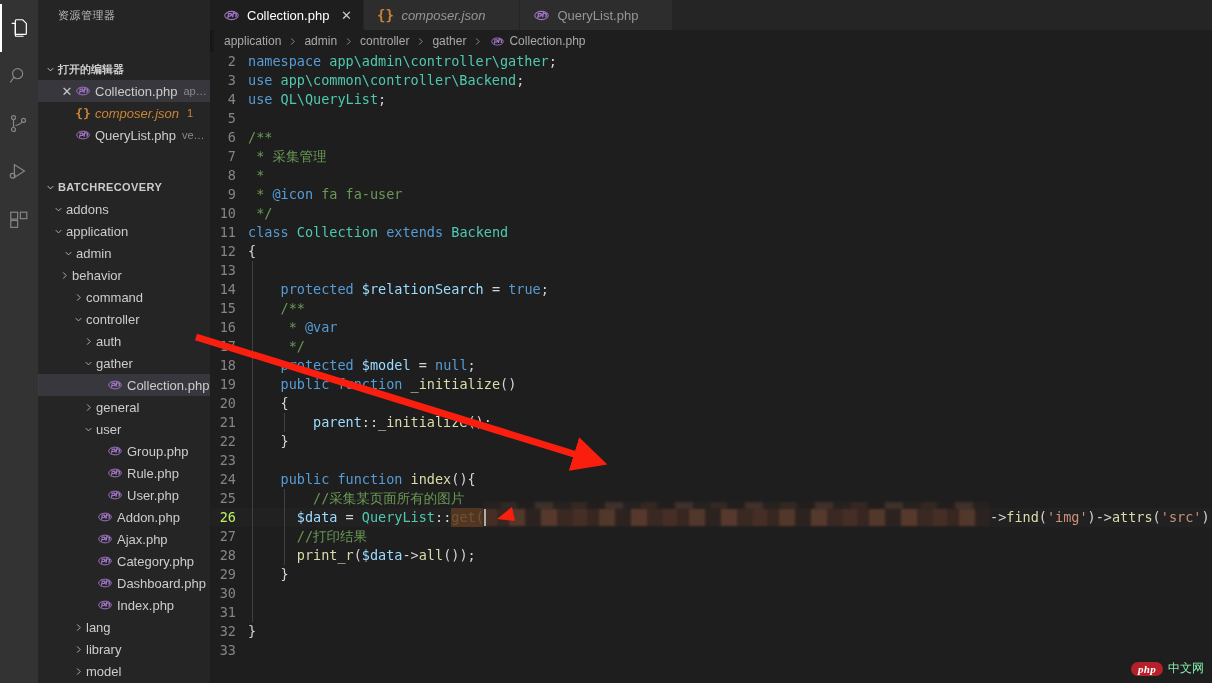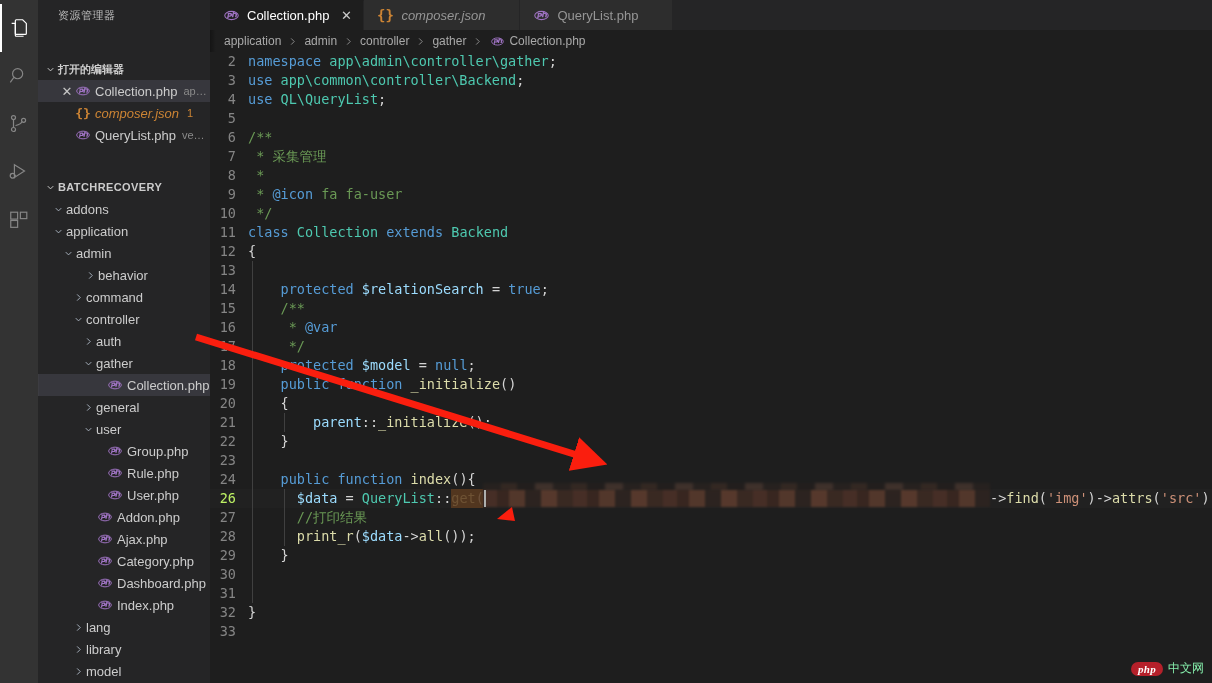--- a/index.html
+++ b/index.html
@@ -377,21 +377,21 @@
           <span class="tree-label">application</span>
         </div>
         <div class="tree-row" style="padding-left: 24px;">
           <span class="tw">
             <svg width="11" height="11" viewBox="0 0 16 16" fill="none" stroke="#a9b3c0" stroke-width="1.4">
               <path d="M4 6l4 4 4-4"></path>
             </svg>
           </span>
           <span class="tree-label">admin</span>
         </div>
-        <div class="tree-row" style="padding-left: 20px; margin-left: 26px;">
+        <div class="tree-row" style="padding-left: 20px;">
           <span class="tw">
             <svg width="11" height="11" viewBox="0 0 16 16" fill="none" stroke="#a9b3c0" stroke-width="1.4">
               <path d="M6 3.5l4.5 4.5L6 12.5"></path>
             </svg>
           </span>
           <span class="tree-label">behavior</span>
         </div>
         <div class="tree-row" style="padding-left: 34px;">
           <span class="tw">
             <svg width="11" height="11" viewBox="0 0 16 16" fill="none" stroke="#a9b3c0" stroke-width="1.4">
@@ -669,20 +669,21 @@
         <div class="code-line"><span class="lnum">15</span><span class="ltext"><span class="ig" style="left: 4px;"></span><span class="t-plain">    </span><span class="t-cmt">/**</span></span></div>
         <div class="code-line"><span class="lnum">16</span><span class="ltext"><span class="ig" style="left: 4px;"></span><span class="t-plain">     </span><span class="t-cmt">* </span><span class="t-tag">@var</span></span></div>
         <div class="code-line"><span class="lnum">17</span><span class="ltext"><span class="ig" style="left: 4px;"></span><span class="t-plain">     </span><span class="t-cmt">*/</span></span></div>
         <div class="code-line"><span class="lnum">18</span><span class="ltext"><span class="ig" style="left: 4px;"></span><span class="t-plain">    </span><span class="t-kw">protected</span><span class="t-plain"> </span><span class="t-var">$model</span><span class="t-plain"> </span><span class="t-op">=</span><span class="t-plain"> </span><span class="t-kw">null</span><span class="t-plain">;</span></span></div>
         <div class="code-line"><span class="lnum">19</span><span class="ltext"><span class="ig" style="left: 4px;"></span><span class="t-plain">    </span><span class="t-kw">public</span><span class="t-plain"> </span><span class="t-kw">function</span><span class="t-plain"> </span><span class="t-fn">_initialize</span><span class="t-br-p">()</span></span></div>
         <div class="code-line"><span class="lnum">20</span><span class="ltext"><span class="ig" style="left: 4px;"></span><span class="t-plain">    </span><span class="t-br-p">{</span></span></div>
         <div class="code-line"><span class="lnum">21</span><span class="ltext"><span class="ig" style="left: 4px;"></span><span class="ig" style="left: 36.48px;"></span><span class="t-plain">        </span><span class="t-var">parent</span><span class="t-op">::</span><span class="t-fn">_initialize</span><span class="t-br-b">()</span><span class="t-plain">;</span></span></div>
         <div class="code-line"><span class="lnum">22</span><span class="ltext"><span class="ig" style="left: 4px;"></span><span class="t-plain">    </span><span class="t-br-p">}</span></span></div>
         <div class="code-line"><span class="lnum">23</span><span class="ltext"><span class="ig" style="left: 4px;"></span></span></div>
         <div class="code-line"><span class="lnum">24</span><span class="ltext"><span class="ig" style="left: 4px;"></span><span class="t-plain">    </span><span class="t-kw">public</span><span class="t-plain"> </span><span class="t-kw">function</span><span class="t-plain"> </span><span class="t-fn">index</span><span class="t-br-p">()</span><span class="t-br-p">{</span></span></div>
+        <div class="code-line"><span class="lnum">25</span><span class="ltext"><span class="ig" style="left: 4px;"></span><span class="ig" style="left: 36.48px;"></span><span class="t-plain">        </span><span class="t-cmt">//采集某页面所有的图片</span></span></div>
         <div class="code-line cursorline"><span class="lnum current">26</span><span class="ltext"><span class="redaction-sel" style="left: 203px; width: 32.48px;"></span><span class="ig" style="left: 4px;"></span><span class="ig" style="left: 36.48px;"></span><span class="t-plain">      </span><span class="t-var">$data</span><span class="t-plain"> </span><span class="t-op">=</span><span class="t-plain"> </span><span class="t-type">QueryList</span><span class="t-op">::</span><span class="t-fn">get</span><span class="t-br-b">(</span><span class="redaction-top" style="left: 235.48px; width: 506.52px;"></span><span class="redaction" style="left: 235.48px; width: 506.52px;"></span><span class="cursor-bar" style="left: 236.48px;"></span><span style="position: absolute; left: 742px; top: 0px;"><span class="t-plain">-&gt;</span><span class="t-fn">find</span><span class="t-br-y">(</span><span class="t-str">'img'</span><span class="t-br-y">)</span><span class="t-plain">-&gt;</span><span class="t-fn">attrs</span><span class="t-br-p">(</span><span class="t-str">'src'</span><span class="t-br-p">)</span><span class="t-plain">;</span></span></span></div>
         <div class="code-line"><span class="lnum">27</span><span class="ltext"><span class="ig" style="left: 4px;"></span><span class="ig" style="left: 36.48px;"></span><span class="t-plain">      </span><span class="t-cmt">//打印结果</span></span></div>
         <div class="code-line"><span class="lnum">28</span><span class="ltext"><span class="ig" style="left: 4px;"></span><span class="ig" style="left: 36.48px;"></span><span class="t-plain">      </span><span class="t-fn">print_r</span><span class="t-br-y">(</span><span class="t-var">$data</span><span class="t-op">-&gt;</span><span class="t-fn">all</span><span class="t-br-p">()</span><span class="t-br-y">)</span><span class="t-plain">;</span></span></div>
         <div class="code-line"><span class="lnum">29</span><span class="ltext"><span class="ig" style="left: 4px;"></span><span class="t-plain">    </span><span class="t-br-p">}</span></span></div>
         <div class="code-line"><span class="lnum">30</span><span class="ltext"><span class="ig" style="left: 4px;"></span></span></div>
         <div class="code-line"><span class="lnum">31</span><span class="ltext"><span class="ig" style="left: 4px;"></span></span></div>
         <div class="code-line"><span class="lnum">32</span><span class="ltext"><span class="t-br-y">}</span></span></div>
         <div class="code-line"><span class="lnum">33</span><span class="ltext"></span></div>
       </div>
 

